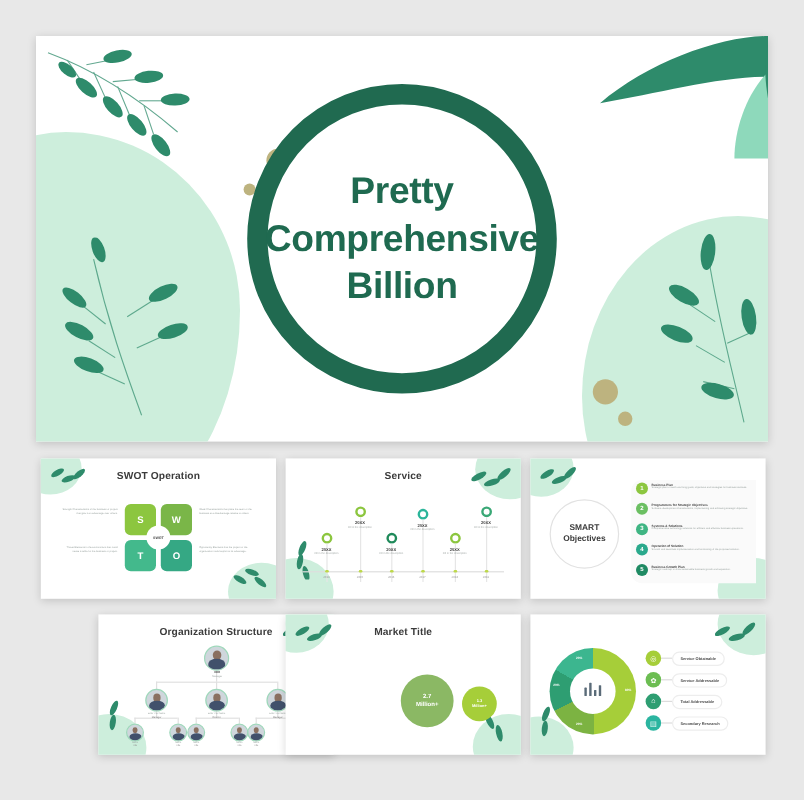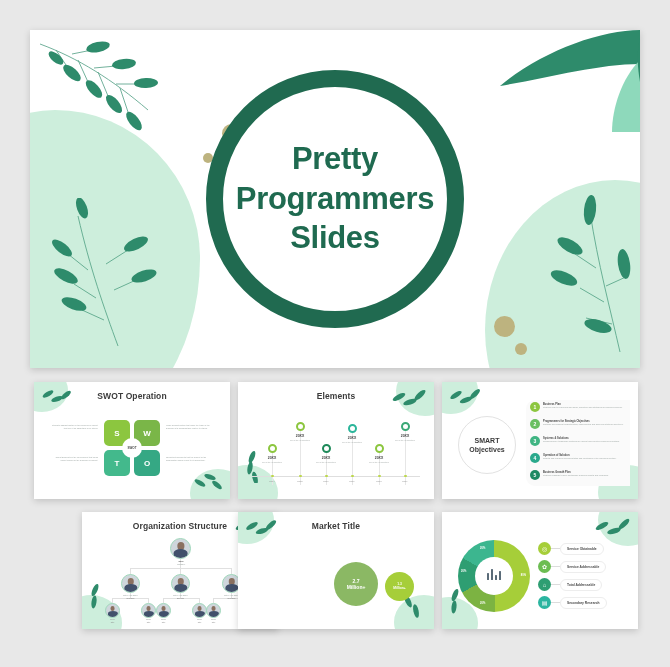--- a/index.html
+++ b/index.html
@@ -214,22 +214,22 @@
 
     <div class="dot d1"></div>
     <div class="dot d2"></div>
     <div class="dot d3"></div>
     <div class="dot d4"></div>
     <div class="dot d5"></div>
 
     <div class="hero-ring"></div>
     <div class="hero-title">
       <div>Pretty</div>
-      <div>Programmers</div>
-      <div>Slides</div>
+      <div>Comprehensive</div>
+      <div>Billion</div>
     </div>
   </div>
 
   <div class="slide thumb t1">
     <div class="mini-leafblob" style="left:-18px;top:-14px;width:52px;height:44px;"></div>
     <svg style="position:absolute;left:6px;top:4px;" width="34" height="24" viewBox="0 0 34 24">
       <g fill="#2e8b6b">
           <ellipse cx="8" cy="8" rx="6" ry="2.4" transform="rotate(-30 8 8)"></ellipse>
       <ellipse cx="17" cy="13" rx="6" ry="2.4" transform="rotate(-20 17 13)"></ellipse>
       <ellipse cx="26" cy="9" rx="6" ry="2.4" transform="rotate(-40 26 9)"></ellipse>
@@ -271,21 +271,21 @@
     </svg>
     <div class="mini-leafblob" style="left:-22px;bottom:-22px;width:62px;height:56px;"></div>
     <svg style="position:absolute;left:5px;bottom:16px;" width="26" height="34" viewBox="0 0 26 34">
       <g fill="#2e8b6b">
           <ellipse cx="9" cy="8" rx="2.5" ry="6.5" transform="rotate(22 9 8)"></ellipse>
       <ellipse cx="7" cy="19" rx="2.5" ry="6.5" transform="rotate(10 7 19)"></ellipse>
       <ellipse cx="12" cy="29" rx="2.5" ry="6.5" transform="rotate(-14 12 29)"></ellipse>
         </g>
     </svg>
 
-    <div class="th-title">Elements</div>
+    <div class="th-title">Service</div>
     <div class="tl-axis"></div>
 
     <div class="tl-node" style="left:30px;top:62px;">
       <div class="tl-ring" style="border-color:#8cc63f;"></div>
         <div class="tl-stem" style="height:32px;"></div>
     </div>
     <div class="tl-lbl" style="left:17px;top:74px;">
       <div class="tl-yr">20XX</div>
       <div class="tl-ds">Fill in the description</div>
     </div>

